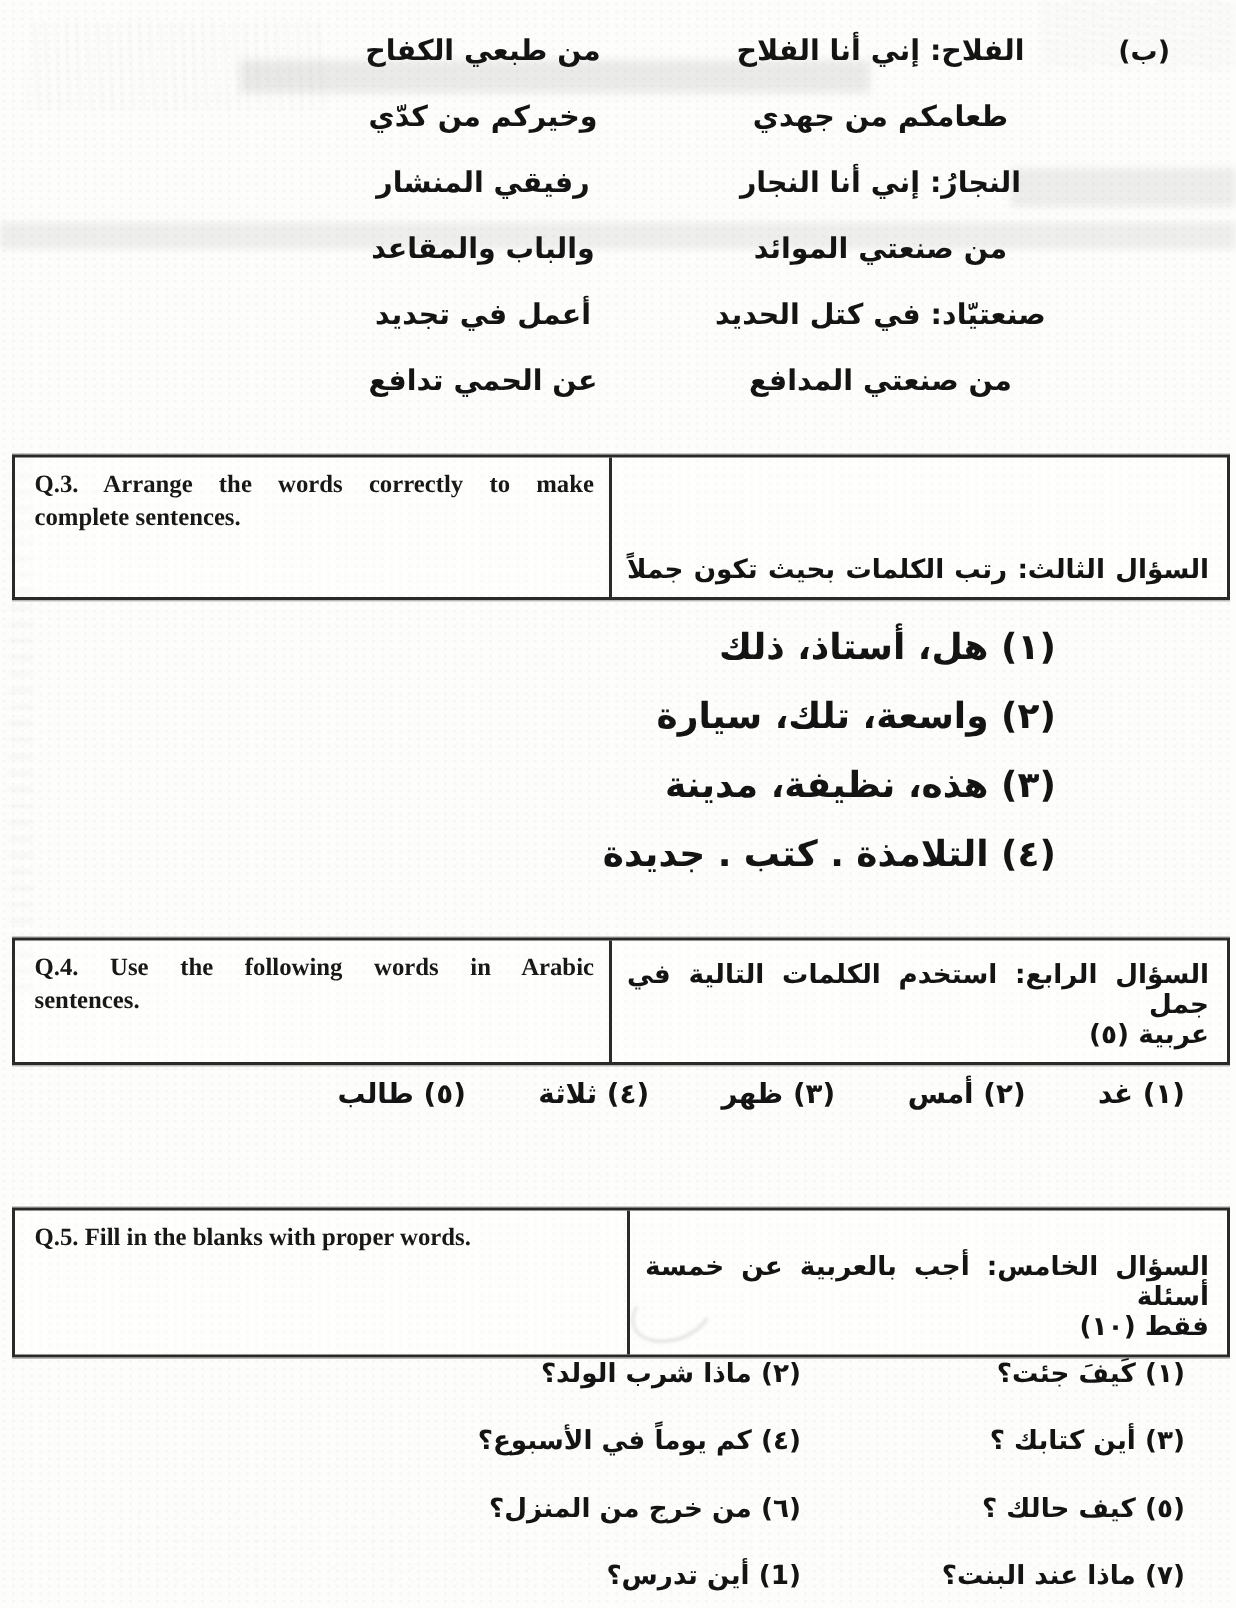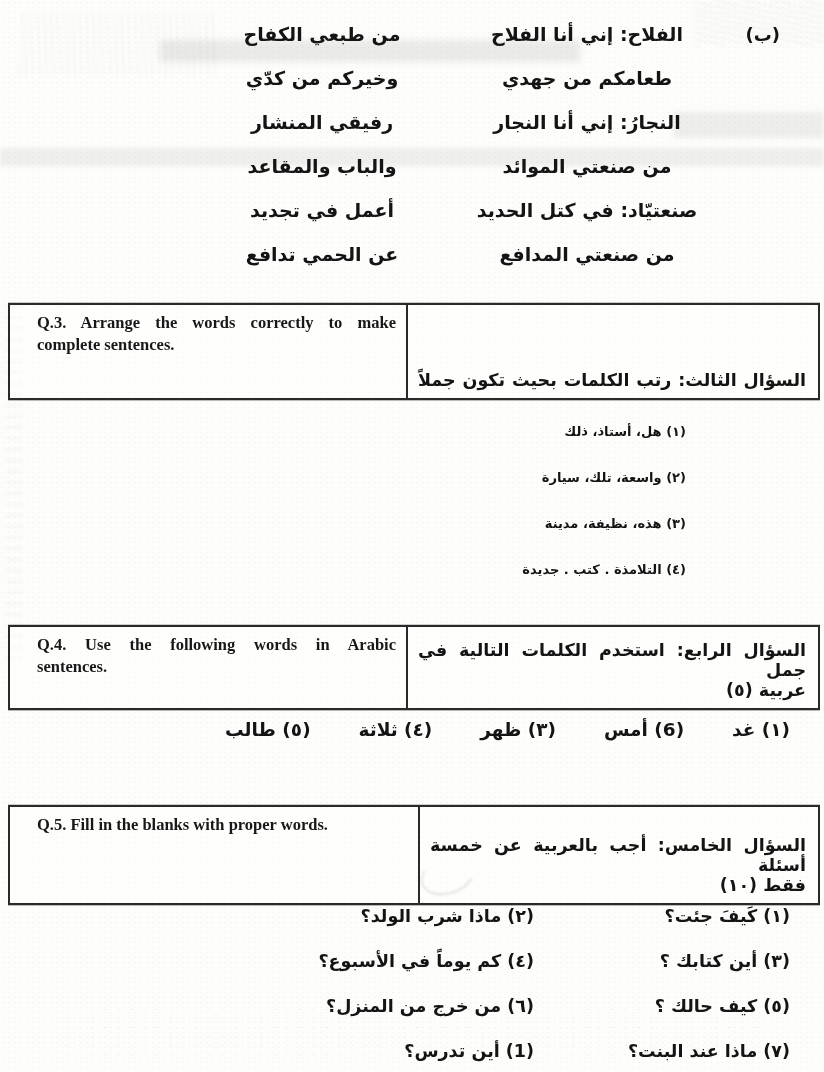--- a/index.html
+++ b/index.html
@@ -51,43 +51,43 @@
   .qbox{
     position:absolute;left:8px;width:808px;
     border:2px solid #2a2a2a;
     display:flex;flex-direction:row;
     background:rgba(255,255,255,0.4);
     box-shadow:0 1px 0 rgba(60,60,60,.35), 0 -1px 0 rgba(60,60,60,.25);
   }
   .qbox .en{
     width:398px;flex:0 0 398px;box-sizing:border-box;
     border-right:2px solid #2a2a2a;
-    padding:7px 10px 6px 27px;
+    padding:7px 10px 6px 13px;
     font-family:"Liberation Serif", serif;
     font-weight:700;font-size:16.5px;line-height:22px;
     color:#181818;
   }
   .qbox .ar{
     flex:1;box-sizing:border-box;
     direction:rtl;
     padding:8px 12px 8px 10px;
     display:flex;flex-direction:column;justify-content:flex-end;
     font-weight:700;font-size:17.5px;
   }
   .stretch{text-align:justify;text-align-last:justify;}
   .q3box{top:303px;height:93px;}
   .q4box{top:625px;height:81px;}
   .q5box{top:805px;height:96px;}
   .q5box .en{width:410px;flex:0 0 410px;}
 
   
   .q3items{
-    position:absolute;top:408px;right:138px;
+    position:absolute;top:408px;right:120px;
     direction:rtl;text-align:right;
-    font-weight:700;font-size:13px;
+    font-weight:700;font-size:24px;
   }
   .q3items .item{height:46px;display:flex;align-items:center;justify-content:flex-start;}
 
   .q4words{
     position:absolute;top:708px;left:225px;width:565px;height:42px;
     direction:rtl;
     display:flex;justify-content:space-between;align-items:center;
     font-weight:700;font-size:18.5px;
   }
 
@@ -177,21 +177,21 @@
       <div>sentences.</div>
     </div>
     <div class="ar">
       <div class="stretch">السؤال الرابع: استخدم الكلمات التالية في جمل</div>
       <div>عربية (٥)</div>
     </div>
   </div>
 
   <div class="q4words">
     <span>(١) غد</span>
-    <span>(6) أمس</span>
+    <span>(٢) أمس</span>
     <span>(٣) ظهر</span>
     <span>(٤) ثلاثة</span>
     <span>(٥) طالب</span>
   </div>
 
   <div class="qbox q5box">
     <div class="en">
       <div>Q.5. Fill in the blanks with proper words.</div>
     </div>
     <div class="ar">

